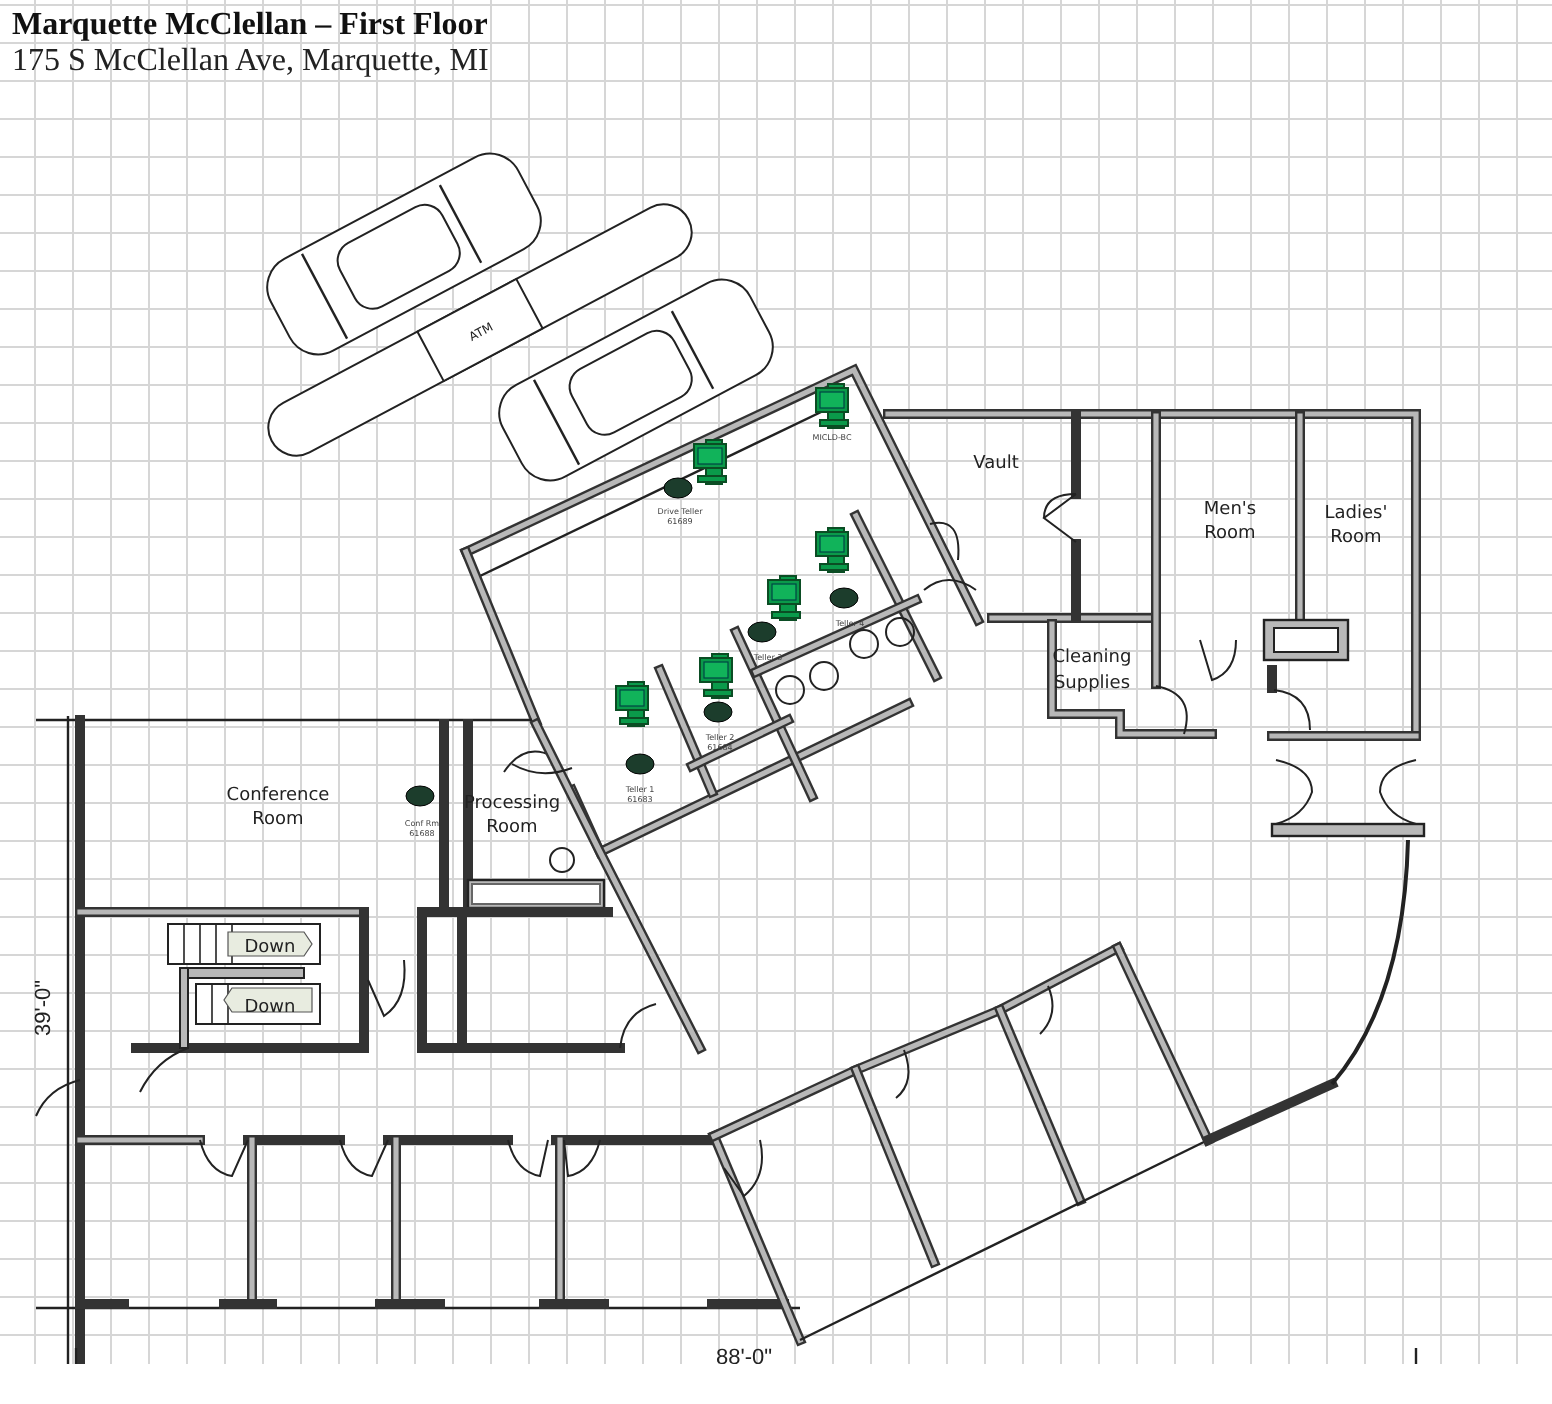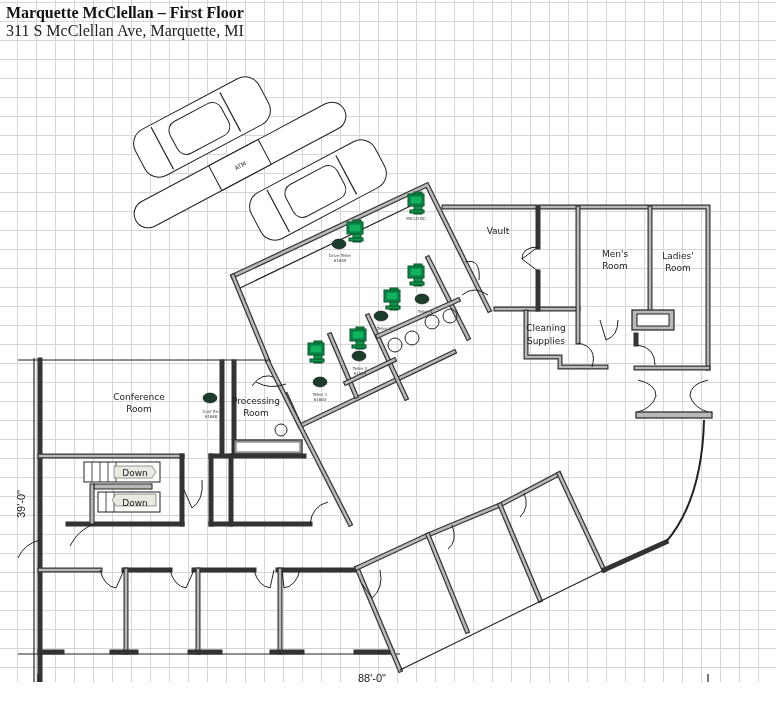--- a/index.html
+++ b/index.html
@@ -23,21 +23,21 @@
   .mon{fill:#0a9a4a;stroke:#0b4d24;stroke-width:1;}
   .monscr{fill:#11b35a;stroke:#044;stroke-width:.6;}
   .phone{fill:#1c3d2c;stroke:#000;stroke-width:.5;}
   .car{fill:#fff;stroke:#222;stroke-width:1;}
 </style>
 </head>
 <body>
 
 <div id="canvas">
   <div class="title">Marquette McClellan – First Floor</div>
-  <div class="subtitle">311 S McClellan Ave, Marquette, MI</div>
+  <div class="subtitle">175 S McClellan Ave, Marquette, MI</div>
 
   <svg width="776" height="702" viewBox="0 0 776 702">
 
     <g>
       <g transform="translate(202,127) rotate(-28)">
         <rect class="car" x="-70" y="-26" width="140" height="52" rx="16"></rect>
         <rect class="car" x="-32" y="-18" width="58" height="36" rx="10"></rect>
         <line class="thin" x1="32" y1="-22" x2="32" y2="22"></line>
         <line class="thin" x1="-45" y1="-24" x2="-45" y2="24"></line>
       </g>

